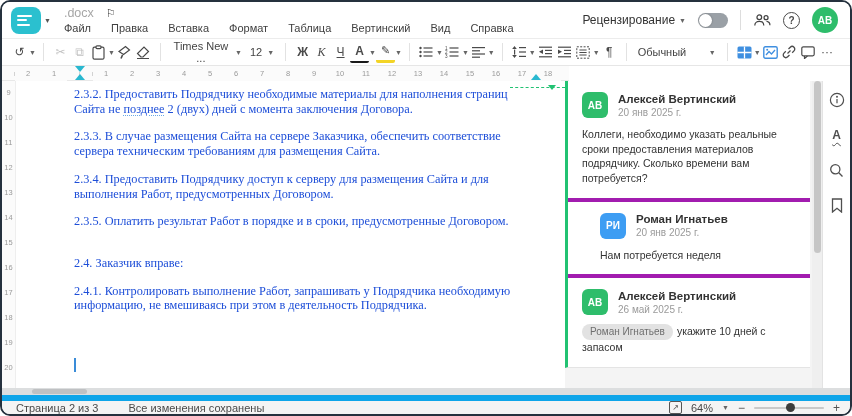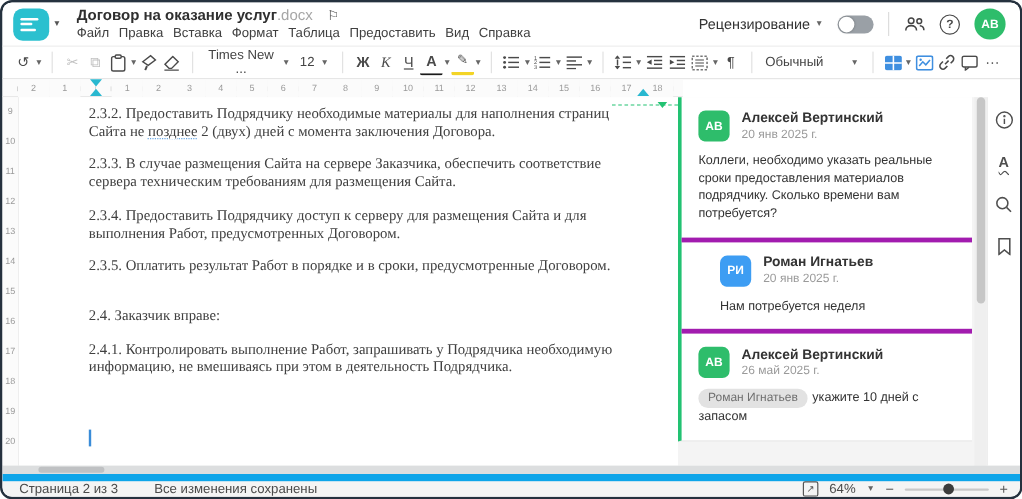--- a/index.html
+++ b/index.html
@@ -13,21 +13,21 @@
   .logo-wrap { display:flex; align-items:center; margin-left:9px; }
   .logo { width:30px; height:27px; border-radius:8px; background:#2bc0cf; display:flex; flex-direction:column; justify-content:center; gap:2.5px; padding-left:6px; }
   .logo i { display:block; height:2px; background:#fff; border-radius:1px; }
   .logo i:nth-child(1){ width:15px; } .logo i:nth-child(2){ width:10px; } .logo i:nth-child(3){ width:13px; }
   .logo-caret { font-size:7px; color:#555; margin-left:3px; }
   .head-left { margin-left:13px; display:flex; flex-direction:column; justify-content:center; gap:1px; }
   .title-row { display:flex; align-items:baseline; font-size:12.5px; }
   .doc-title { font-weight:bold; color:#2f2f2f; }
   .doc-ext { color:#a6a6a6; }
   .flag { font-size:11px; color:#3c3c3c; margin-left:12px; }
-  .menu-row { display:flex; gap:8px; font-size:11px; color:#404040; margin-top:1px; }
+  .menu-row { display:flex; gap:20px; font-size:11px; color:#404040; margin-top:1px; }
   .menu-row span { cursor:default; }
   .head-right { margin-left:auto; display:flex; align-items:center; gap:12px; padding-right:12px; }
   .review { font-size:12px; color:#333; display:flex; align-items:center; gap:4px; }
   .caret { font-size:7px; color:#666; }
   .toggle { width:30px; height:15px; border-radius:8px; background:#9aa0a6; position:relative; }
   .toggle .knob { position:absolute; left:1px; top:1px; width:13px; height:13px; border-radius:50%; background:#fff; box-shadow:0 0 2px rgba(0,0,0,.35); }
   .vdiv { width:1px; height:20px; background:#ddd; }
   .help-circ { width:17px; height:17px; border-radius:50%; border:1.3px solid #4a4a4a; color:#4a4a4a; font-size:10px; display:flex; align-items:center; justify-content:center; font-weight:bold; }
   .avatar-top { width:26px; height:26px; border-radius:50%; background:#2ebd6b; color:#fff; font-size:10px; font-weight:bold; display:flex; align-items:center; justify-content:center; }
   
@@ -50,21 +50,21 @@
   .hr-nums { position:absolute; top:0; display:flex; height:15px; }
   .hr-nums span { width:26px; text-align:center; font-size:7.5px; color:#9a9a9a; line-height:15px; background:#fbfbfb; }
   .m-tri { position:absolute; width:0; height:0; }
   .m-first { left:73px; top:0; border-left:5px solid transparent; border-right:5px solid transparent; border-top:6px solid #29b8d0; }
   .m-hang  { left:73px; bottom:0; border-left:5px solid transparent; border-right:5px solid transparent; border-bottom:6px solid #29b8d0; }
   .m-right { left:529px; bottom:0; border-left:5px solid transparent; border-right:5px solid transparent; border-bottom:6px solid #29b8d0; }
   
   .main { position:absolute; top:79px; left:0; right:0; bottom:26px; display:flex; }
   .vruler { width:14px; background:#fbfbfb; border-right:1px solid #eee; display:flex; flex-direction:column; padding-top:7px; }
   .vruler span { height:27px; font-size:7.5px; color:#9a9a9a; text-align:center; }
-  .doc { flex:1; background:#fff; position:relative; padding:6px 32px 0 58px; font-family:"Liberation Serif", serif; font-size:12.3px; line-height:14.7px; color:#404040; }
+  .doc { flex:1; background:#fff; position:relative; padding:6px 32px 0 58px; font-family:"Liberation Serif", serif; font-size:12.3px; line-height:14.7px; color:#1d4ed8; }
   .doc p { margin-bottom:13px; max-width:470px; }
   .doc p.gap { margin-top:27px; }
   .seg-spell { text-decoration:underline dotted #6aa9e6 1px; text-underline-offset:2px; }
   .connector { position:absolute; top:6px; left:494px; right:0; border-top:1.5px dashed #22c272; }
   .conn-tri { position:absolute; top:4px; left:532px; width:0; height:0; border-left:4px solid transparent; border-right:4px solid transparent; border-top:5px solid #22c272; }
   .cursor { position:absolute; left:58px; top:277px; width:1.5px; height:14px; background:#3a8cd8; }
   
   .comments { width:257px; background:#f4f4f4; position:relative; }
   .thread { margin-right:12px; background:#fff; border-left:3px solid #22c272; border-bottom:1px solid #e4e4e4; }
   .c-item { padding:11px 14px 12px 14px; }
@@ -104,32 +104,31 @@
     <div class="logo-wrap">
       <div class="logo">
           <i></i>
           <i></i>
           <i></i>
         </div>
       <span class="logo-caret">▼</span>
     </div>
     <div class="head-left">
       <div class="title-row">
-        <span class="doc-title">Договор на оказание услуг</span>
         <span class="doc-ext">.docx</span>
         <span class="flag">⚐</span>
       </div>
       <div class="menu-row">
 
       <span>Файл</span>
           <span>Правка</span>
           <span>Вставка</span>
           <span>Формат</span>
           <span>Таблица</span>
-          <span>Предоставить</span>
+          <span>Вертинский</span>
           <span>Вид</span>
           <span>Справка</span>
         </div>
     </div>
     <div class="head-right">
       <div class="review">
         <span>Рецензирование</span>
         <span class="caret">▼</span>
       </div>
       <div class="toggle">

